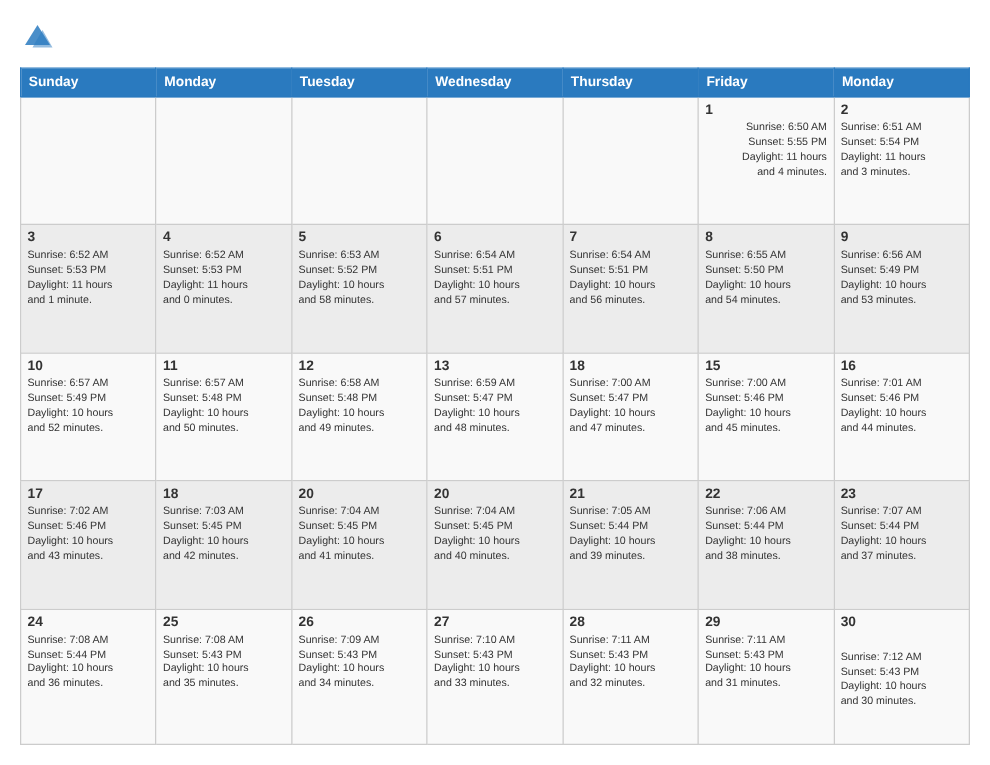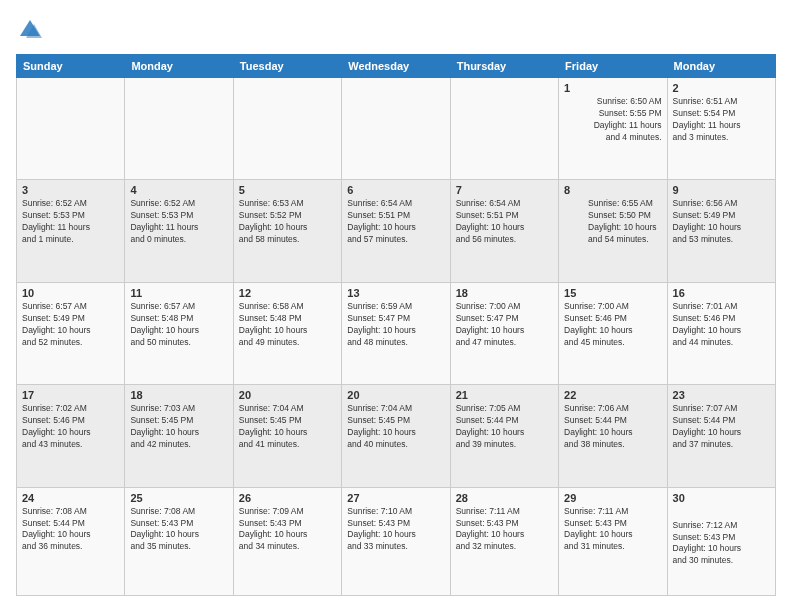--- a/index.html
+++ b/index.html
@@ -196,21 +196,21 @@
             </td>
             <td>
               <span class="day-num">7</span>
               <div class="day-info" style="white-space: pre-line;">Sunrise: 6:54 AM
 Sunset: 5:51 PM
 Daylight: 10 hours
 and 56 minutes.</div>
             </td>
             <td>
               <span class="day-num">8</span>
-              <div class="day-info" style="white-space: pre-line; margin-left: 24px;">Sunrise: 6:55 AM
+              <div class="day-info" style="white-space: pre-line;">Sunrise: 6:55 AM
 Sunset: 5:50 PM
 Daylight: 10 hours
 and 54 minutes.</div>
             </td>
             <td>
               <span class="day-num">9</span>
               <div class="day-info" style="white-space: pre-line;">Sunrise: 6:56 AM
 Sunset: 5:49 PM
 Daylight: 10 hours
 and 53 minutes.</div>

